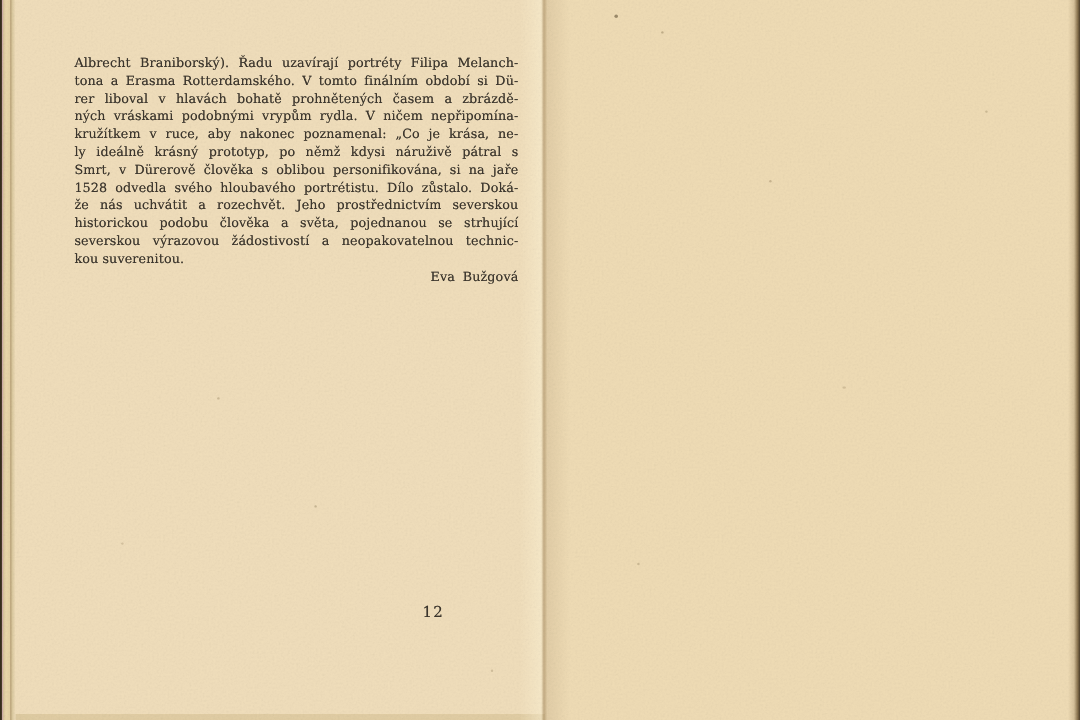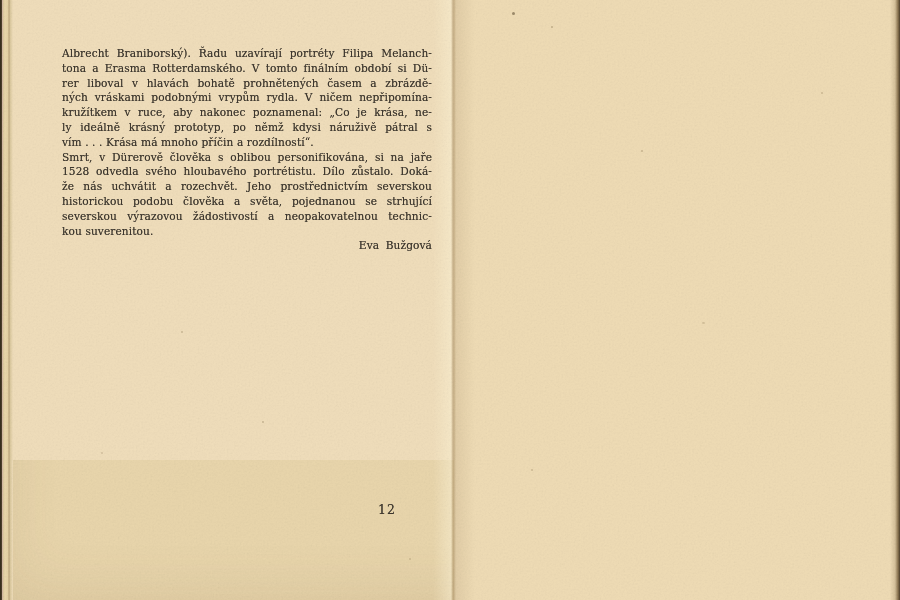--- a/index.html
+++ b/index.html
@@ -7,21 +7,21 @@
     width:900px;height:600px;overflow:hidden;
     font-family:"DejaVu Serif","Liberation Serif",serif;
     background:#e9d6ac;
   }
   .book-spread{
     position:relative;width:900px;height:600px;
     box-shadow:inset 0 0 60px rgba(120,95,60,0.14);
   }
   
   .page-left{
-    position:absolute;left:0;top:0;width:454px;height:460px;
+    position:absolute;left:0;top:0;width:454px;height:595px;
     background:#f0debb;
   }
   .page-right{
     position:absolute;left:454px;top:0;width:446px;height:600px;
     background:#efdcb5;
   }
   
   .left-book-edge{
     position:absolute;left:0;top:0;width:13px;height:600px;
     background:linear-gradient(90deg,
@@ -50,21 +50,21 @@
   .body-line{
     height:14.8px;text-align:justify;text-align-last:justify;
     white-space:nowrap;
   }
   .body-line.flush{text-align-last:left;}
   .signature-line{
     height:14.8px;text-align:right;word-spacing:3px;
   }
   .page-number{
     position:absolute;left:352px;top:502px;width:70px;
-    text-align:center;font-size:12.5px;line-height:15px;
+    font-size:12.5px;line-height:15px;
     letter-spacing:1px;color:#3c362d;
     text-shadow:0 0 0.4px rgba(60,54,45,0.65);
   }
   
   .paper-texture{
     position:absolute;left:0;top:0;width:900px;height:600px;
     mix-blend-mode:multiply;opacity:0.10;pointer-events:none;
   }
   .paper-speck{position:absolute;border-radius:50%;pointer-events:none;}
 </style>
@@ -74,21 +74,20 @@
 <div class="book-spread">
 
   <div class="page-left">
     <div class="text-block">
       <div class="body-line">Albrecht Braniborský). Řadu uzavírají portréty Filipa Melanch-</div>
       <div class="body-line">tona a Erasma Rotterdamského. V tomto finálním období si Dü-</div>
       <div class="body-line">rer liboval v hlavách bohatě prohnětených časem a zbrázdě-</div>
       <div class="body-line">ných vráskami podobnými vrypům rydla. V ničem nepřipomína-</div>
       <div class="body-line">kružítkem v ruce, aby nakonec poznamenal: „Co je krása, ne-</div>
       <div class="body-line">ly ideálně krásný prototyp, po němž kdysi náruživě pátral s</div>
-      <div class="body-line flush">vím . . . Krása má mnoho příčin a rozdílností“.</div>
       <div class="body-line">Smrt, v Dürerově člověka s oblibou personifikována, si na jaře</div>
       <div class="body-line">1528 odvedla svého hloubavého portrétistu. Dílo zůstalo. Doká-</div>
       <div class="body-line">že nás uchvátit a rozechvět. Jeho prostřednictvím severskou</div>
       <div class="body-line">historickou podobu člověka a světa, pojednanou se strhující</div>
       <div class="body-line">severskou výrazovou žádostivostí a neopakovatelnou technic-</div>
       <div class="body-line flush">kou suverenitou.</div>
       <div class="signature-line">Eva Bužgová</div>
     </div>
     <div class="page-number">12</div>
     <div class="left-book-edge"></div>

